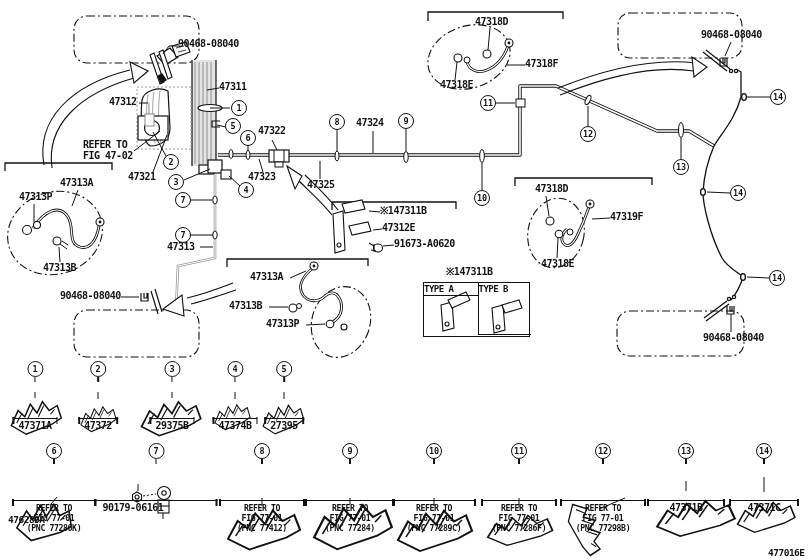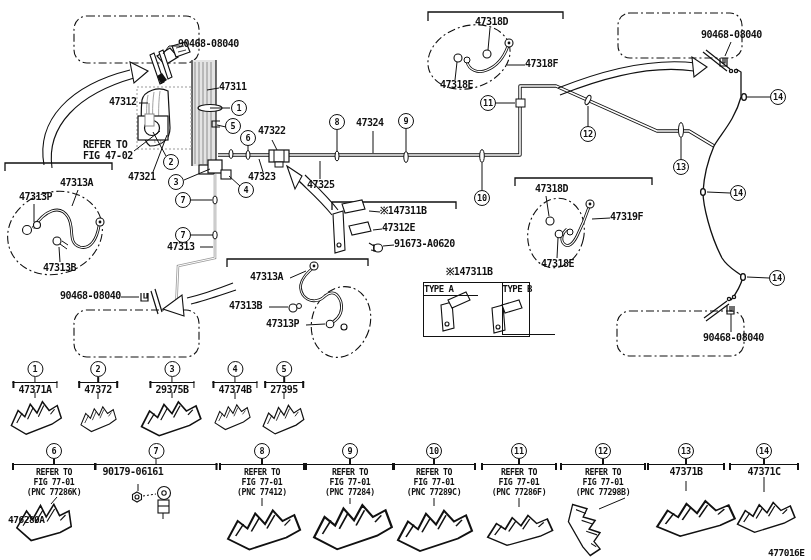--- a/index.html
+++ b/index.html
@@ -9,36 +9,36 @@
   .pl{position:absolute;font:bold 10px "DejaVu Sans Mono",monospace;letter-spacing:-0.5px;
       line-height:11px;white-space:pre-line;color:#111;}
   .co{position:absolute;box-sizing:border-box;width:16px;height:16px;margin-left:-8px;margin-top:-8px;
       border:1.4px solid #111;border-radius:50%;background:#fff;
       font:bold 8.5px "DejaVu Sans Mono",monospace;display:flex;align-items:center;justify-content:center;}
   .lg{position:absolute;transform:translateX(-50%);display:flex;flex-direction:column;align-items:center;}
   .co2{box-sizing:border-box;width:16px;height:16px;border:1.4px solid #111;border-radius:50%;background:#fff;
        font:bold 8.5px "DejaVu Sans Mono",monospace;display:flex;align-items:center;justify-content:center;flex:none;}
   .tick{width:1.4px;height:5px;background:#111;}
   .blabel{position:relative;border-top:1.6px solid #111;padding:1px 6px 0;
-          font:bold 10px "DejaVu Sans Mono",monospace;letter-spacing:-0.5px;white-space:pre-line;text-align:center;}
+          font:bold 10px "DejaVu Sans Mono",monospace;letter-spacing:-0.5px;white-space:pre-line;text-align:center;margin-top:36px;}
   .blabel::before,.blabel::after{content:"";position:absolute;top:-1.6px;width:1.6px;height:7px;background:#111;}
   .blabel::before{left:0;} .blabel::after{right:0;}
   .b2{font:bold 8.2px "DejaVu Sans Mono",monospace;letter-spacing:-0.4px;line-height:10px;padding:2px 3px 0;}
   .pn{font-size:10px;letter-spacing:-0.5px;}
   .leftal{text-align:left;padding-left:8px;}
   .note{position:absolute;font:bold 9.5px "DejaVu Sans",sans-serif;letter-spacing:0;}
   .note.en{font-weight:normal;}
   .code{position:absolute;font:bold 9.5px "DejaVu Sans Mono",monospace;letter-spacing:-0.5px;}
   .n04note{position:absolute;transform:translateX(-50%);text-align:center;
            font:bold 8.4px "DejaVu Sans Mono",monospace;letter-spacing:-0.4px;line-height:10.5px;white-space:pre-line;}
   .typebox{position:absolute;left:423px;top:282px;width:107px;height:55px;box-sizing:border-box;
            border:1.4px solid #111;}
   .typebox .hd{position:absolute;top:0;height:13px;width:53.5px;box-sizing:border-box;border-bottom:1.2px solid #111;
            font:bold 9px "DejaVu Sans Mono",monospace;letter-spacing:-0.5px;text-align:left;padding-top:1px;}
-  .typebox .hd.b{left:53.5px;border-left:1.2px solid #111;height:52.2px;margin-left:24px;}
+  .typebox .hd.b{left:53.5px;border-left:1.2px solid #111;height:52.2px;}
   .typebox .hd.a{left:0;}
 </style>
 </head>
 <body>
 
 <div id="stage">
 
 <svg width="811" height="560" viewBox="0 0 811 560">
   <defs>
     <g id="clip">

